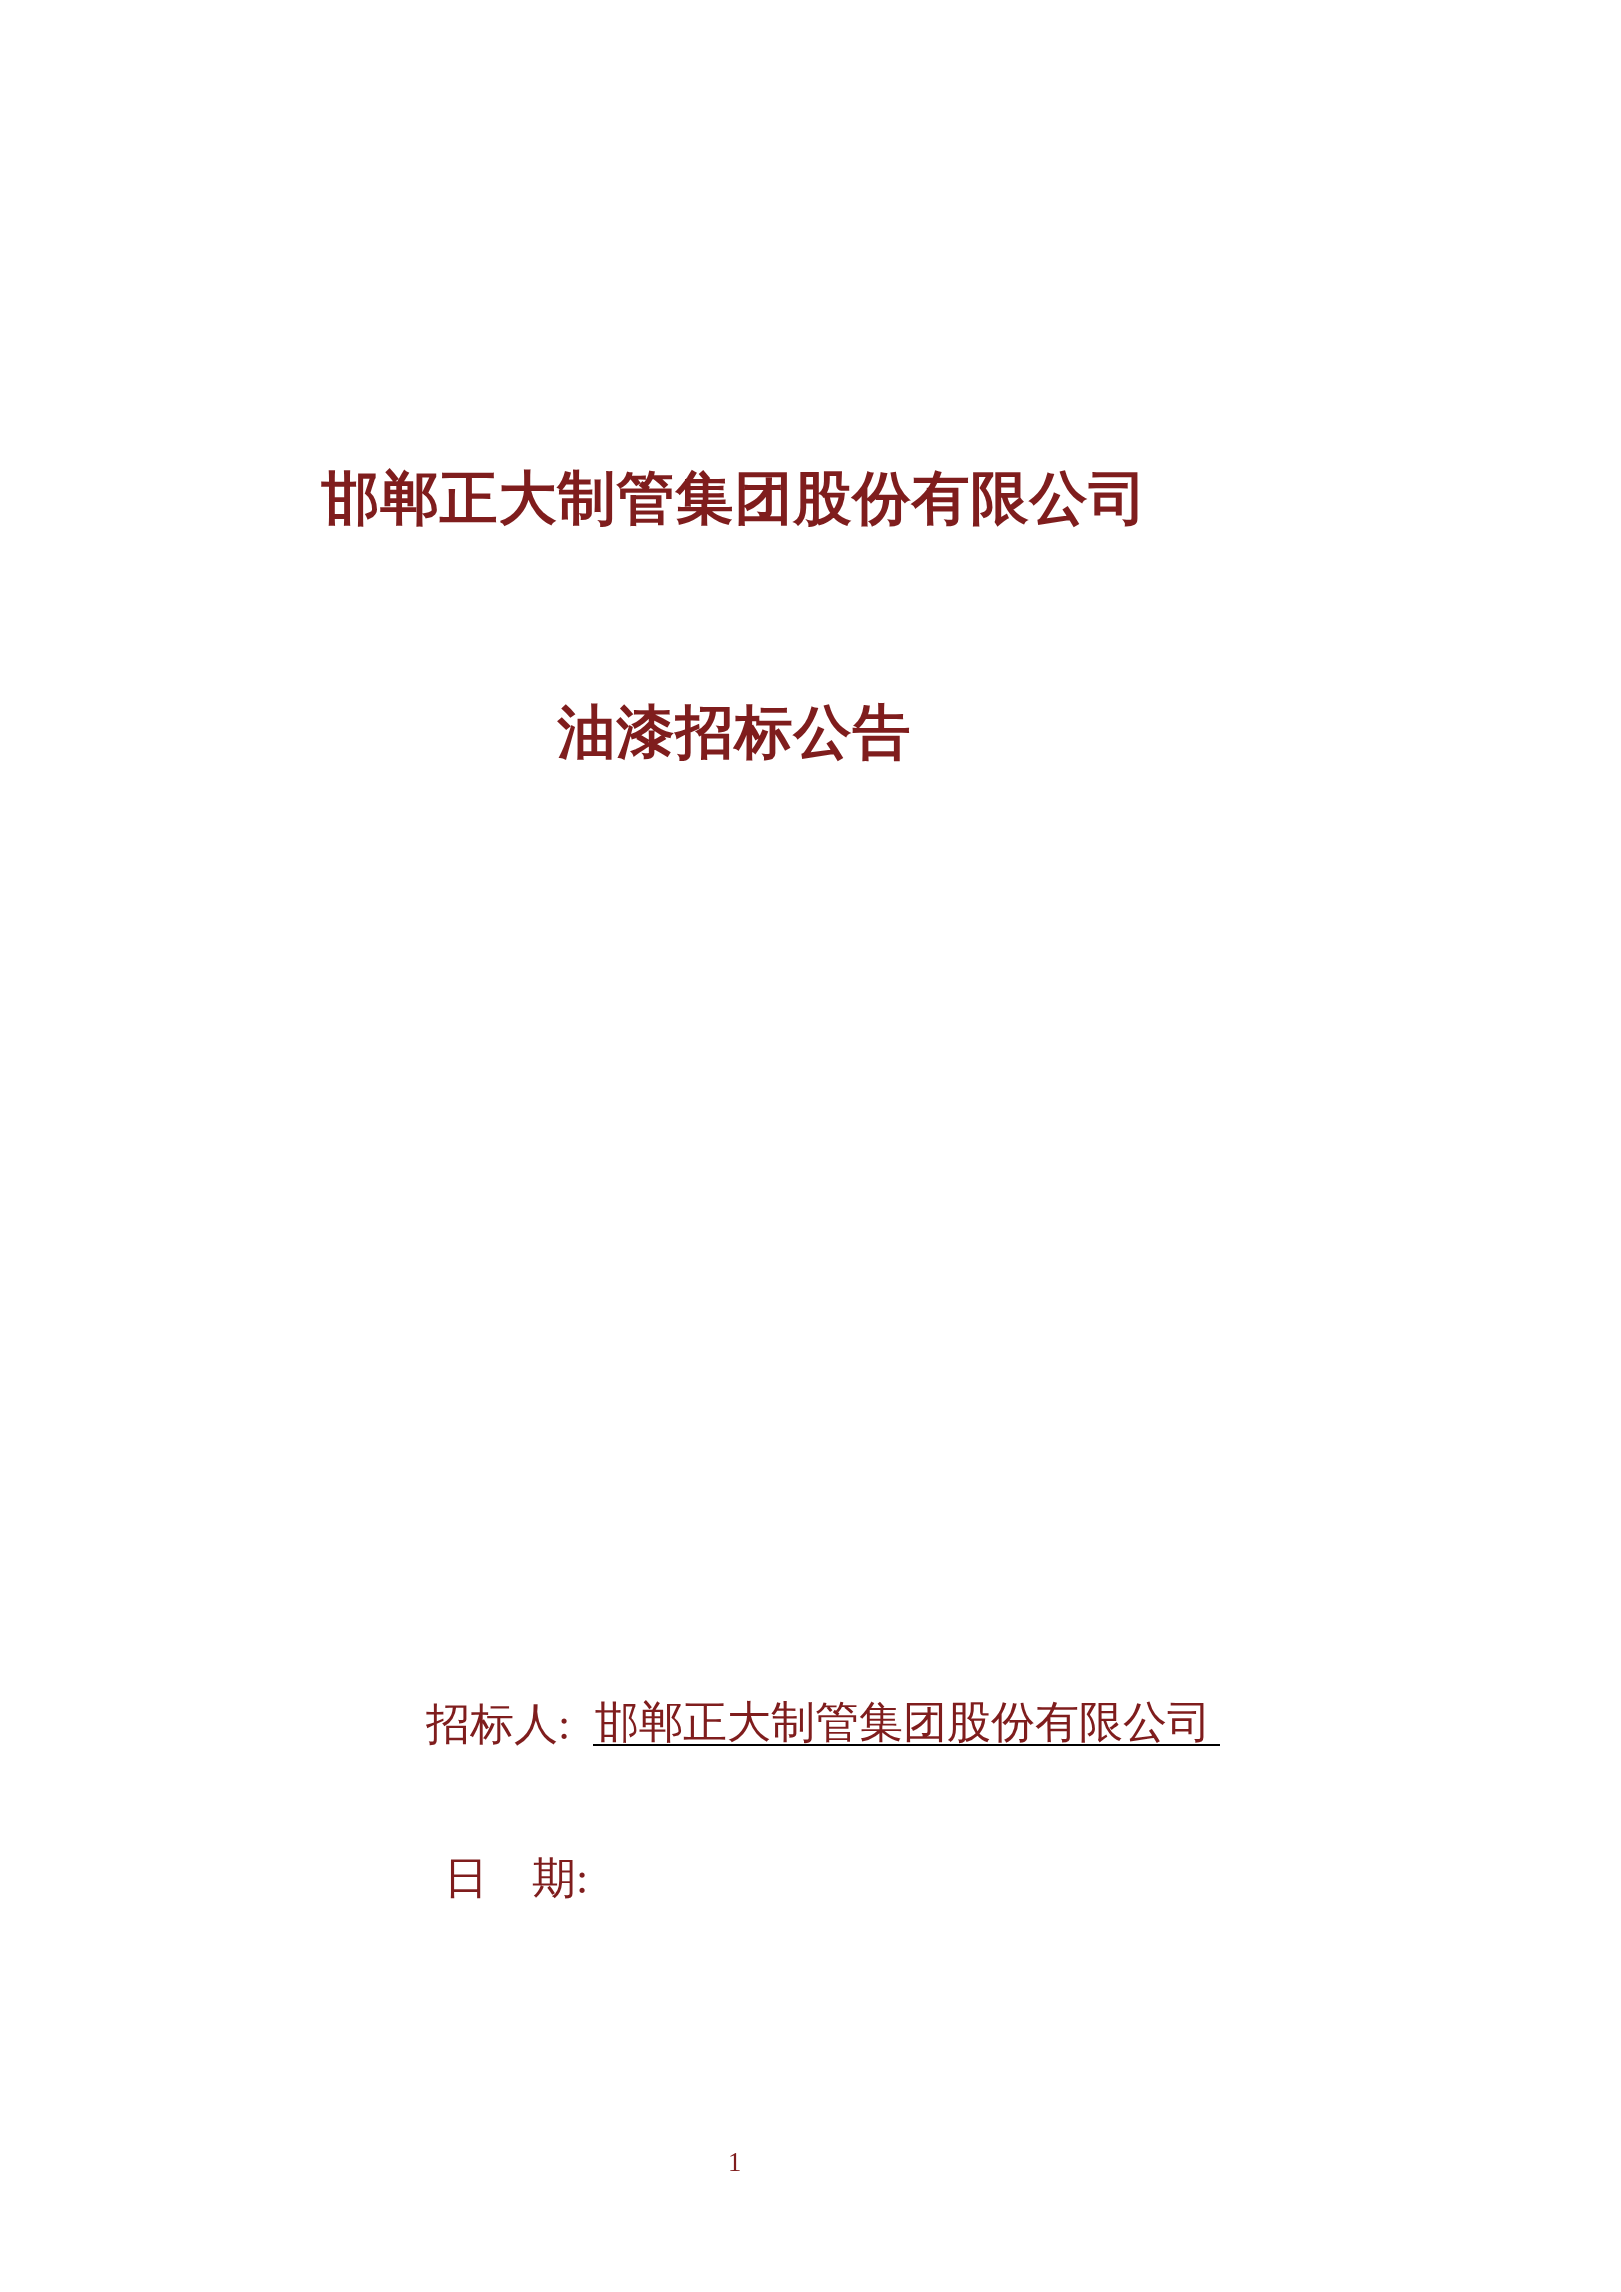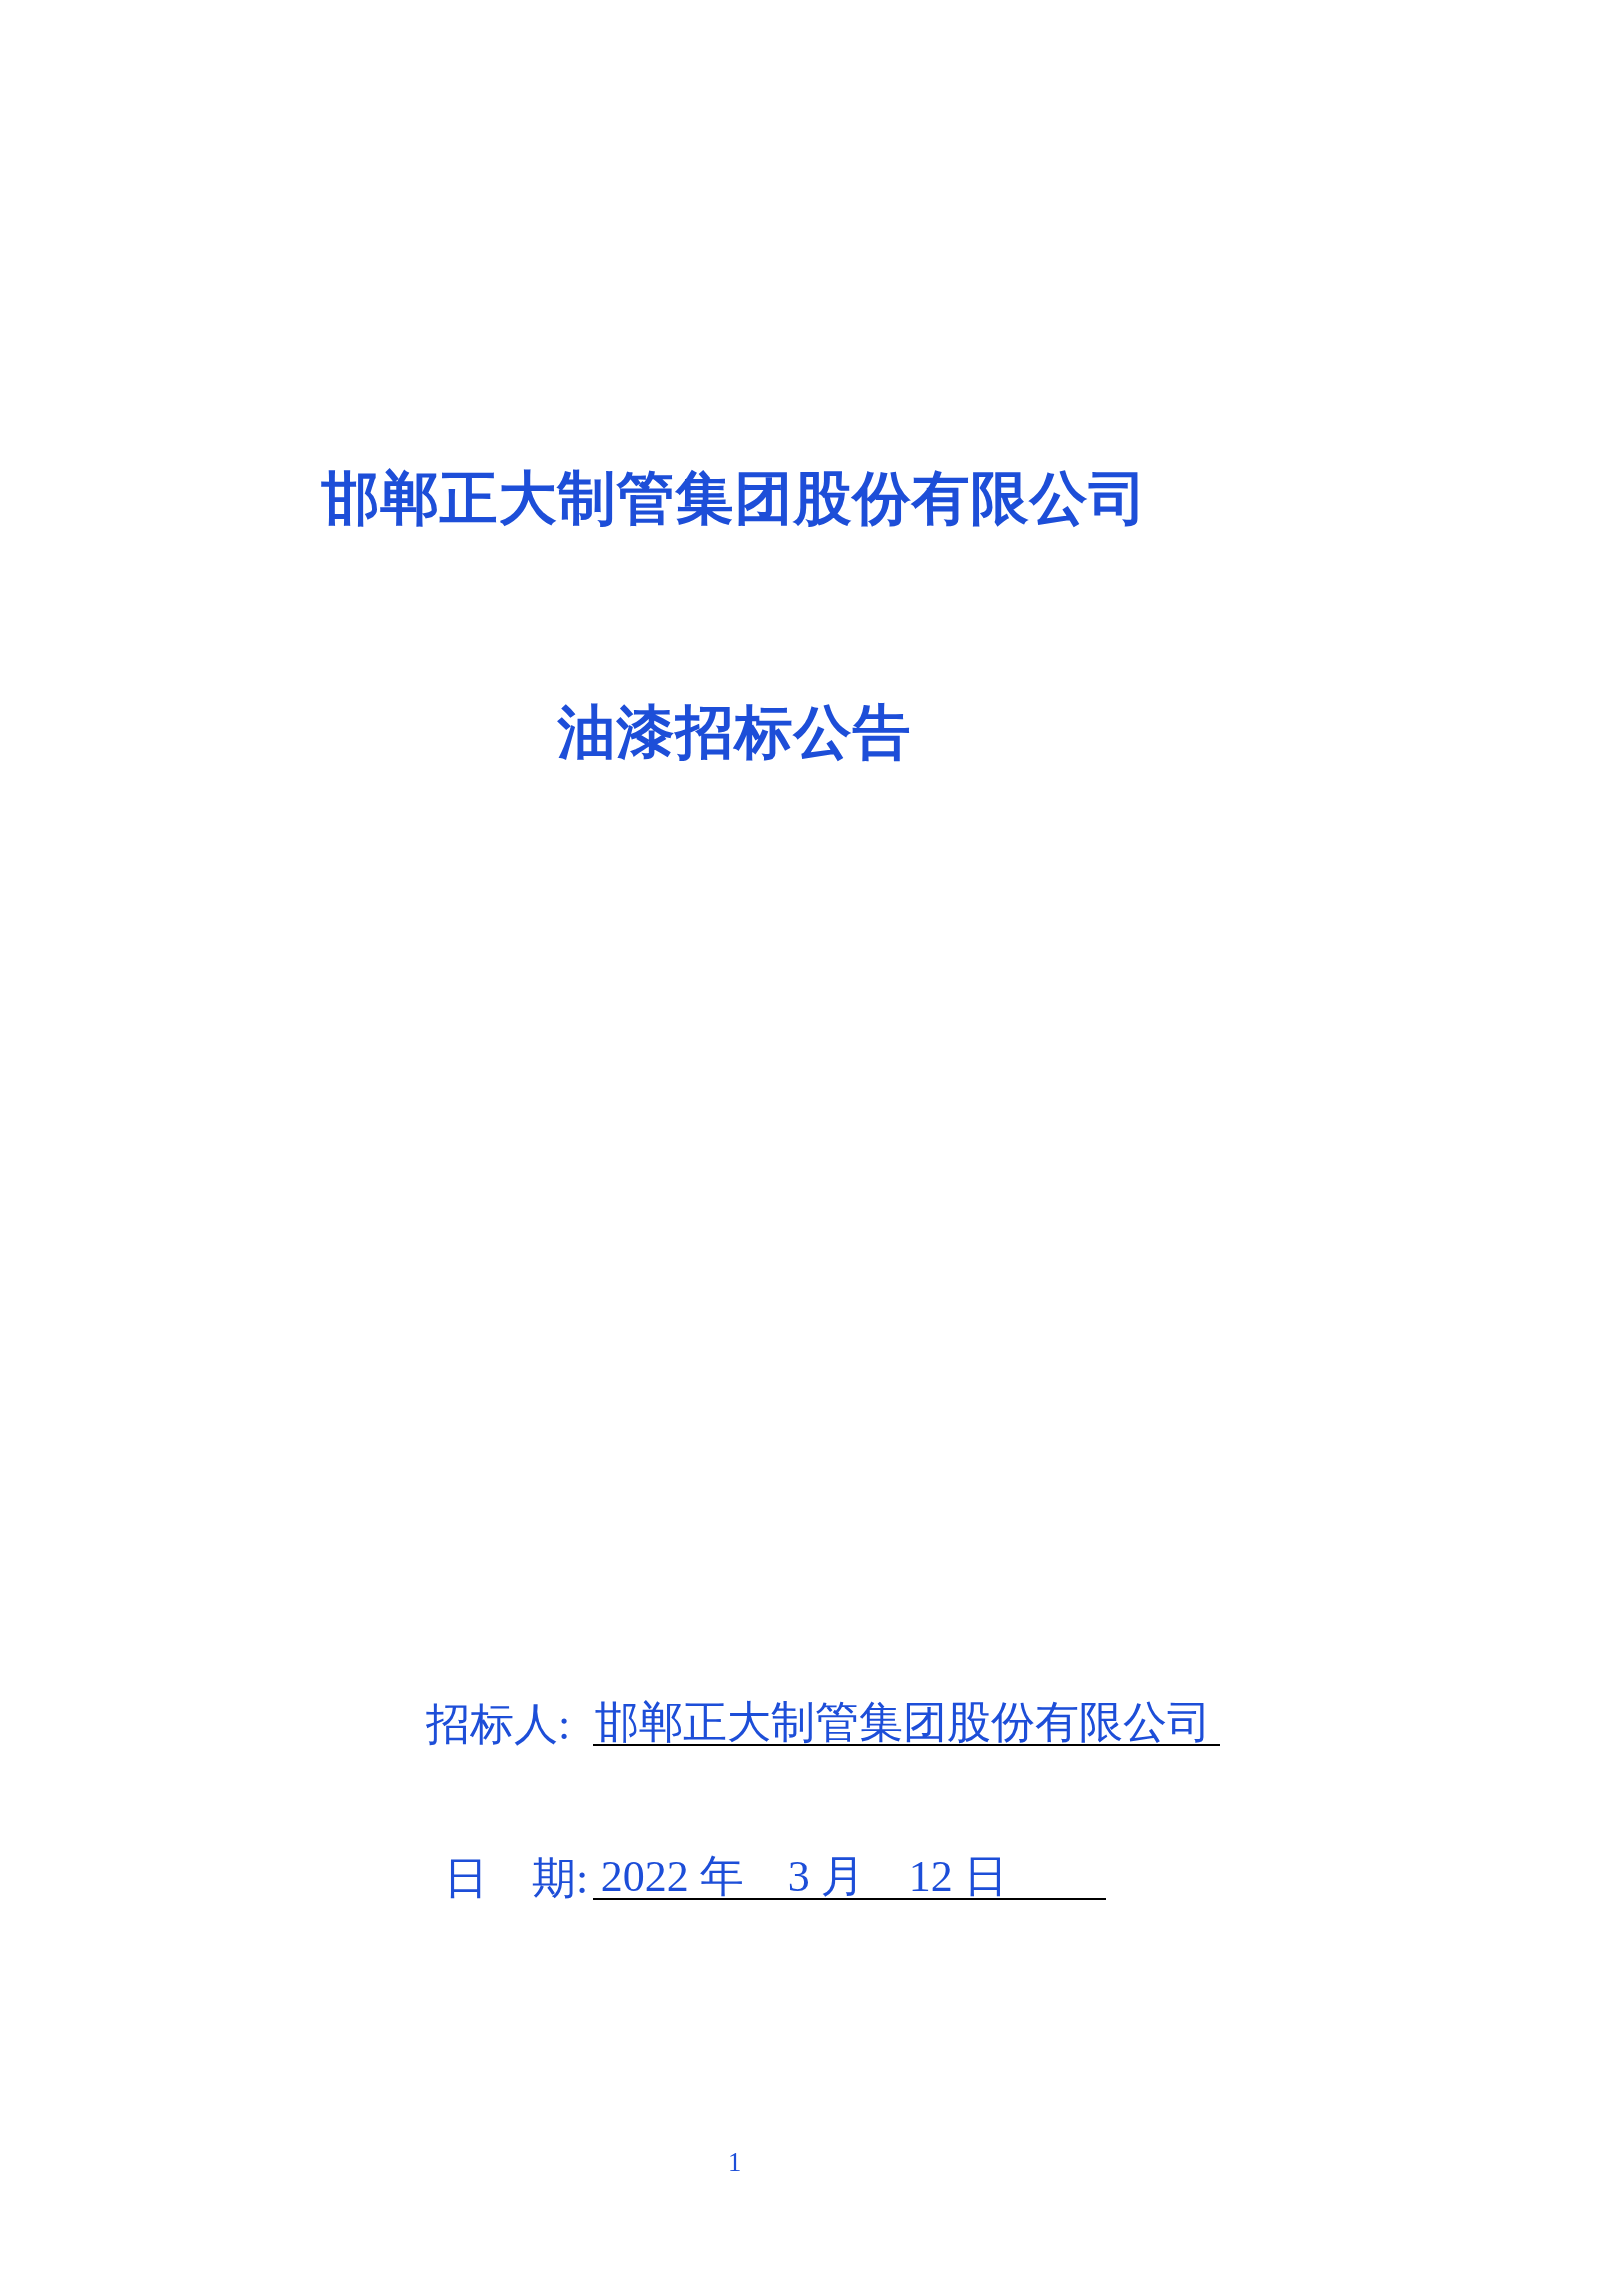--- a/index.html
+++ b/index.html
@@ -5,21 +5,21 @@
   html, body {
     margin: 0;
     padding: 0;
     background: #ffffff;
   }
   .page {
     position: relative;
     width: 1469px;
     height: 2293px;
     background: #ffffff;
-    color: #1d4ed8;
+    color: #7f1d1d;
     overflow: hidden;
     font-family: "Liberation Serif", "DejaVu Serif", serif;
   }
   .title-block {
     position: absolute;
     top: 304px;
     left: 0;
     width: 100%;
     text-align: center;
     font-family: "Liberation Serif", "DejaVu Serif", serif;
@@ -89,18 +89,17 @@
   <div class="title-block">
     <div class="title-line">邯郸正大制管集团股份有限公司</div>
     <div class="title-line">油漆招标公告</div>
   </div>
 
 
   <div class="field-label bidder-label">招标人:</div>
   <div class="field-value bidder-value">邯郸正大制管集团股份有限公司</div>
 
   <div class="field-label date-label">日　期:</div>
-  <div class="field-value date-value">2022 年　3 月　12 日</div>
 
   <div class="page-number">1</div>
 
 </div>
 
 
 </body></html>

